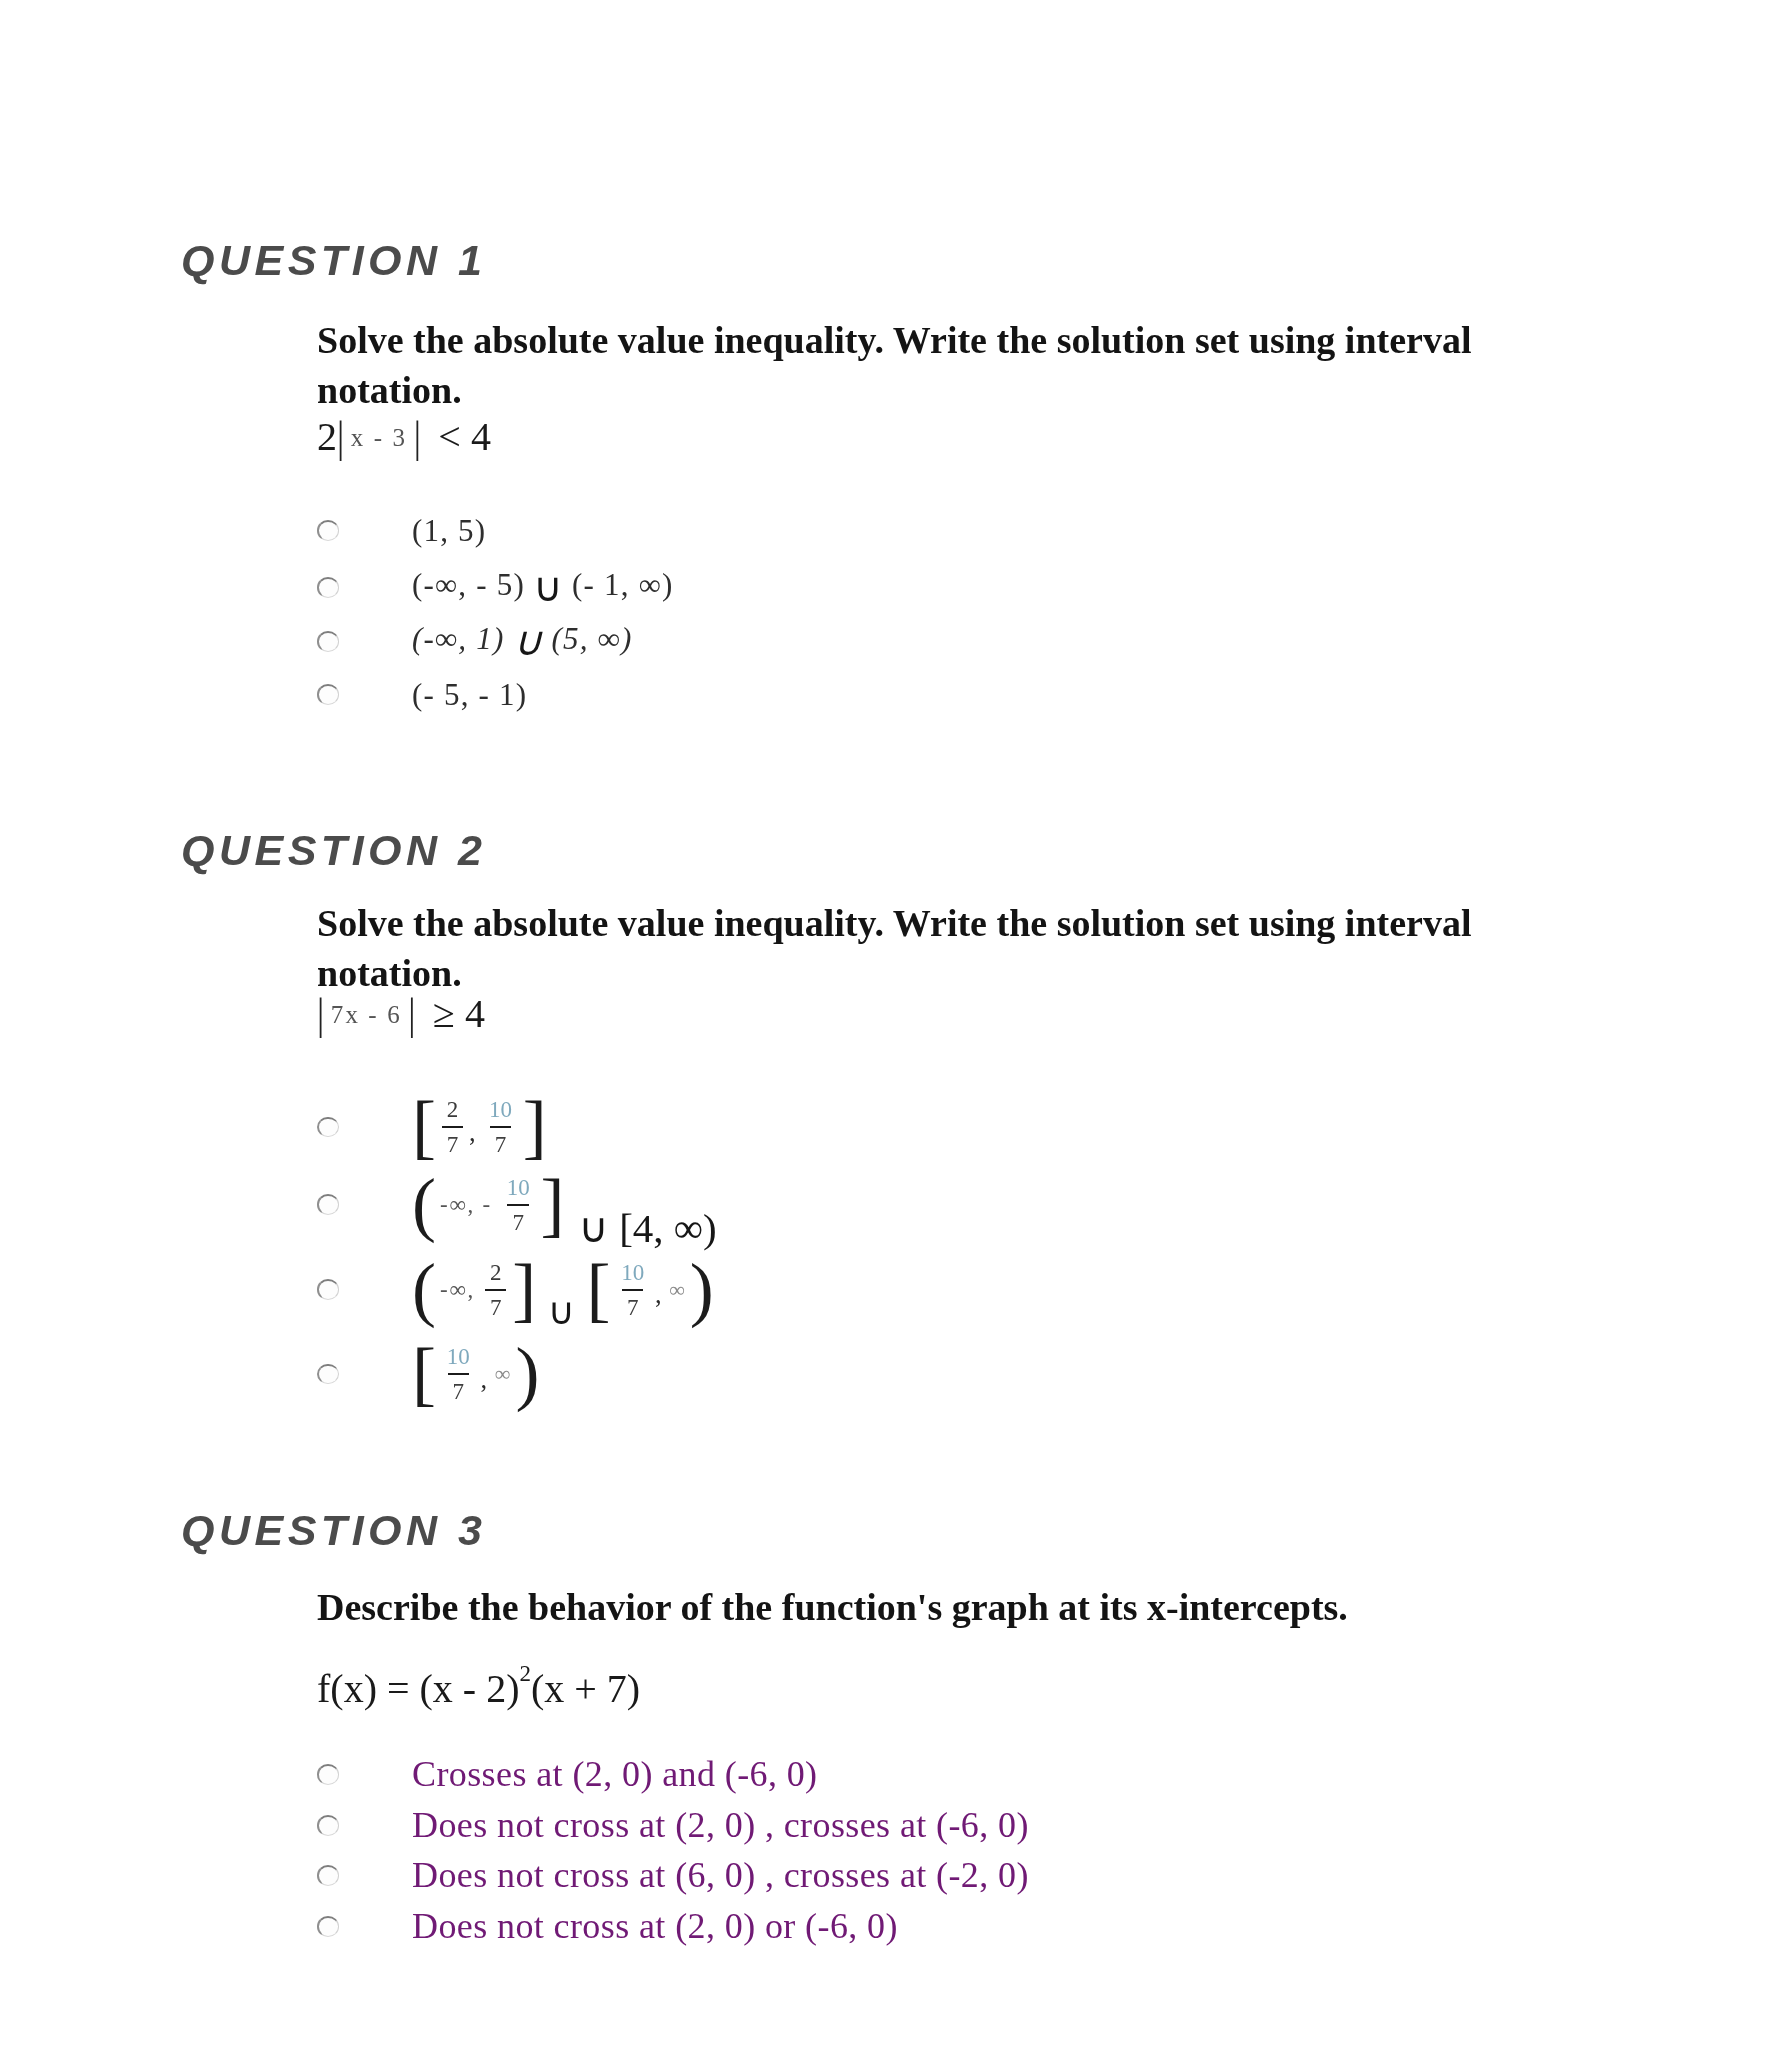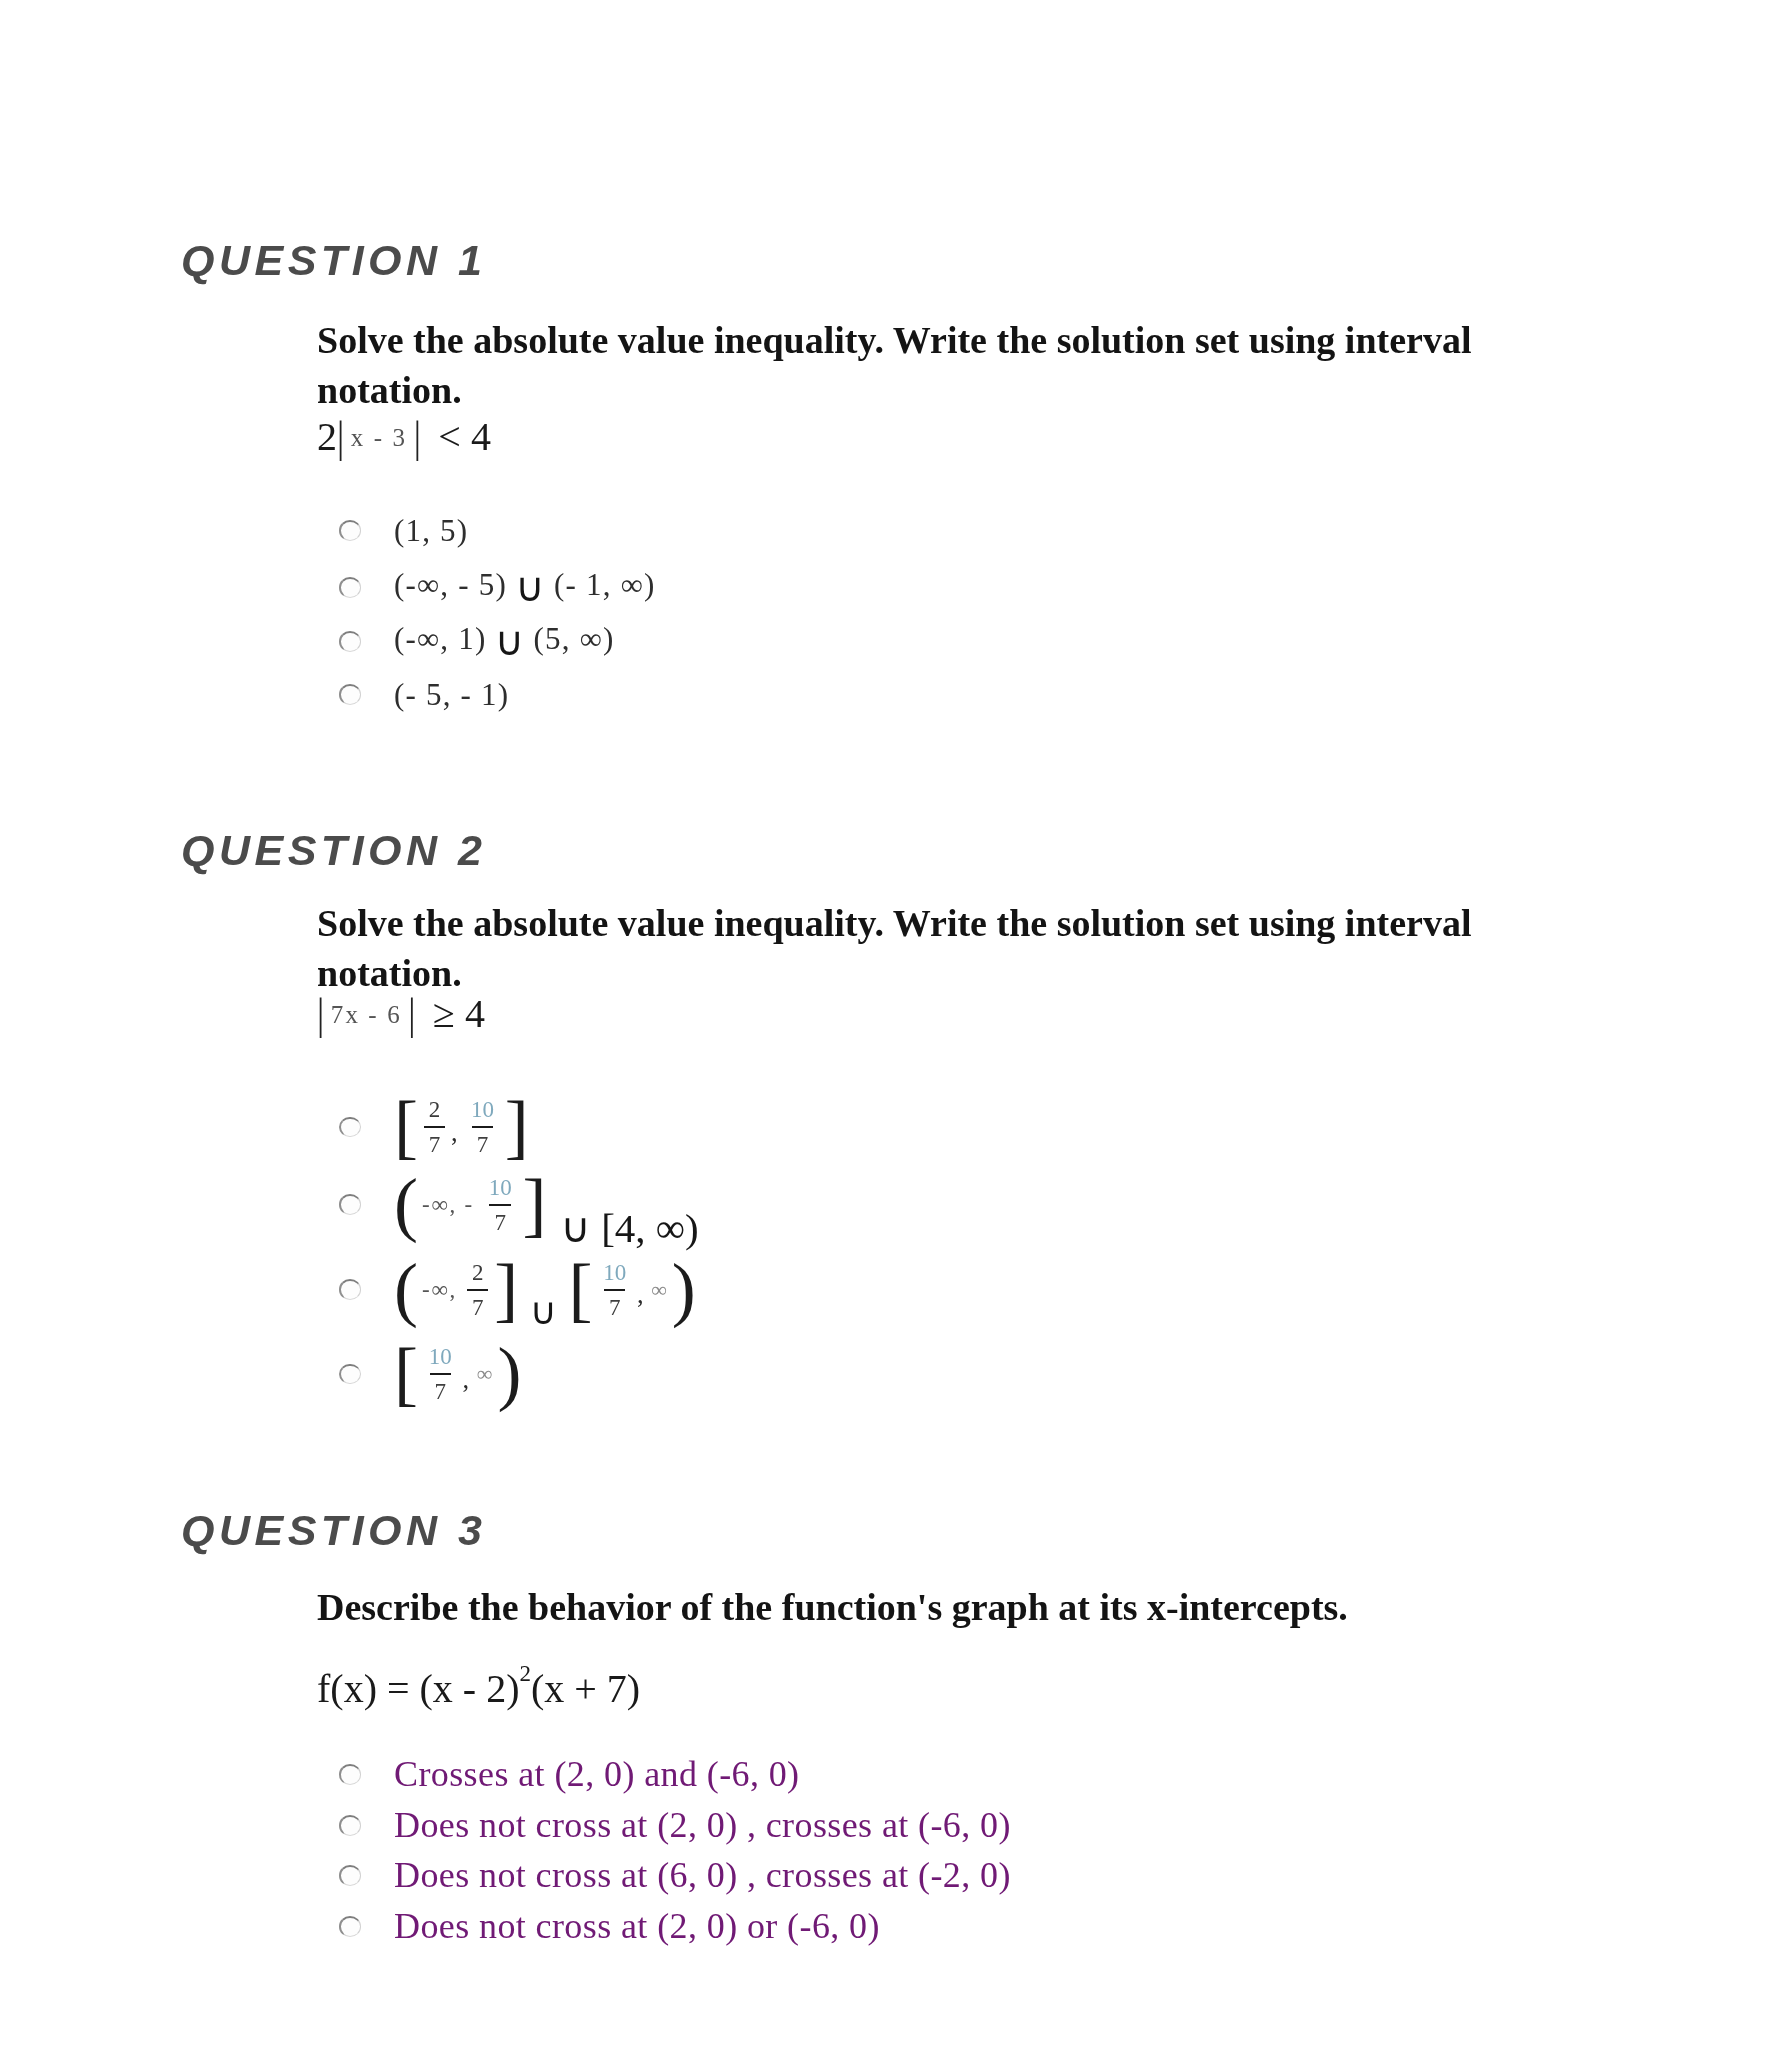--- a/index.html
+++ b/index.html
@@ -35,21 +35,21 @@
   .q-formula{
     position:absolute;left:317px;display:flex;align-items:center;
     color:var(--eq-dark);white-space:nowrap;
   }
   .eq-big{font-size:40px;line-height:1;}
   .eq-bar{font-size:36px;line-height:1;transform:scaleY(1.25);font-weight:400;color:#222;}
   .eq-inner{font-size:25px;line-height:1;color:var(--eq-gray);letter-spacing:2.1px;margin:0 6.6px;}
   .eq-rel{font-size:40px;line-height:1;margin-left:17.4px;}
   .sup{font-size:23px;position:relative;top:-15.7px;}
   .opt-row{
-    position:absolute;left:339px;display:flex;align-items:center;
+    position:absolute;left:317px;display:flex;align-items:center;gap:40px;
   }
   .radio{
     width:22px;height:20.7px;border-radius:50%;flex:none;
     background:#fdfdfd;
     border-top:2.5px solid var(--radio-dark);
     border-left:2.5px solid #8f8f8f;
     border-right:1.7px solid #d2d2d2;
     border-bottom:1.7px solid var(--radio-light);
   }
   .opt-label{
@@ -93,21 +93,21 @@
   <div class="opt-row" style="top:510px;height:41px;">
     <div class="radio"></div>
     <div class="opt-label">(1, 5)</div>
   </div>
   <div class="opt-row" style="top:567px;height:41px;">
     <div class="radio"></div>
     <div class="opt-label">
       <span>(-∞, - 5)</span><span class="cup">∪</span><span>(- 1, ∞)</span>
     </div>
   </div>
-  <div class="opt-row" style="top:621px;height:41px;">
+  <div class="opt-row" style="top:621px;height:41px;font-style:italic;">
     <div class="radio"></div>
     <div class="opt-label">
       <span>(-∞, 1)</span><span class="cup">∪</span><span>(5, ∞)</span>
     </div>
   </div>
   <div class="opt-row" style="top:674px;height:41px;align-items:center;">
     <div class="radio"></div>
     <div class="opt-label">(- 5, - 1)</div>
   </div>
 </div>

